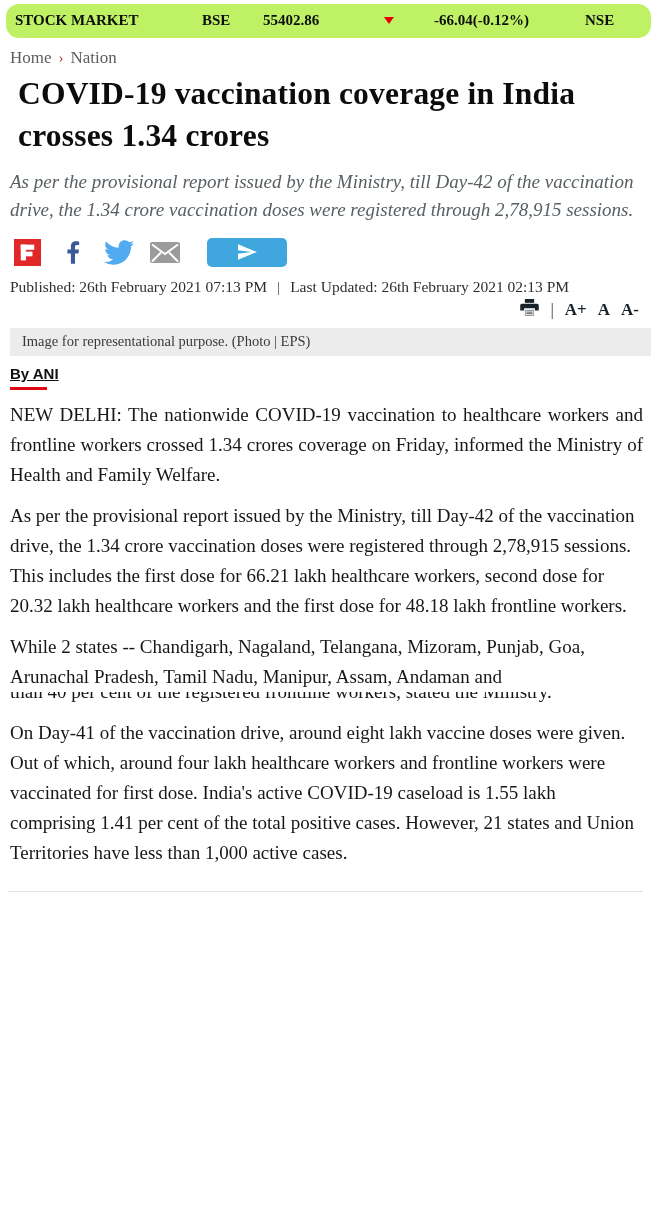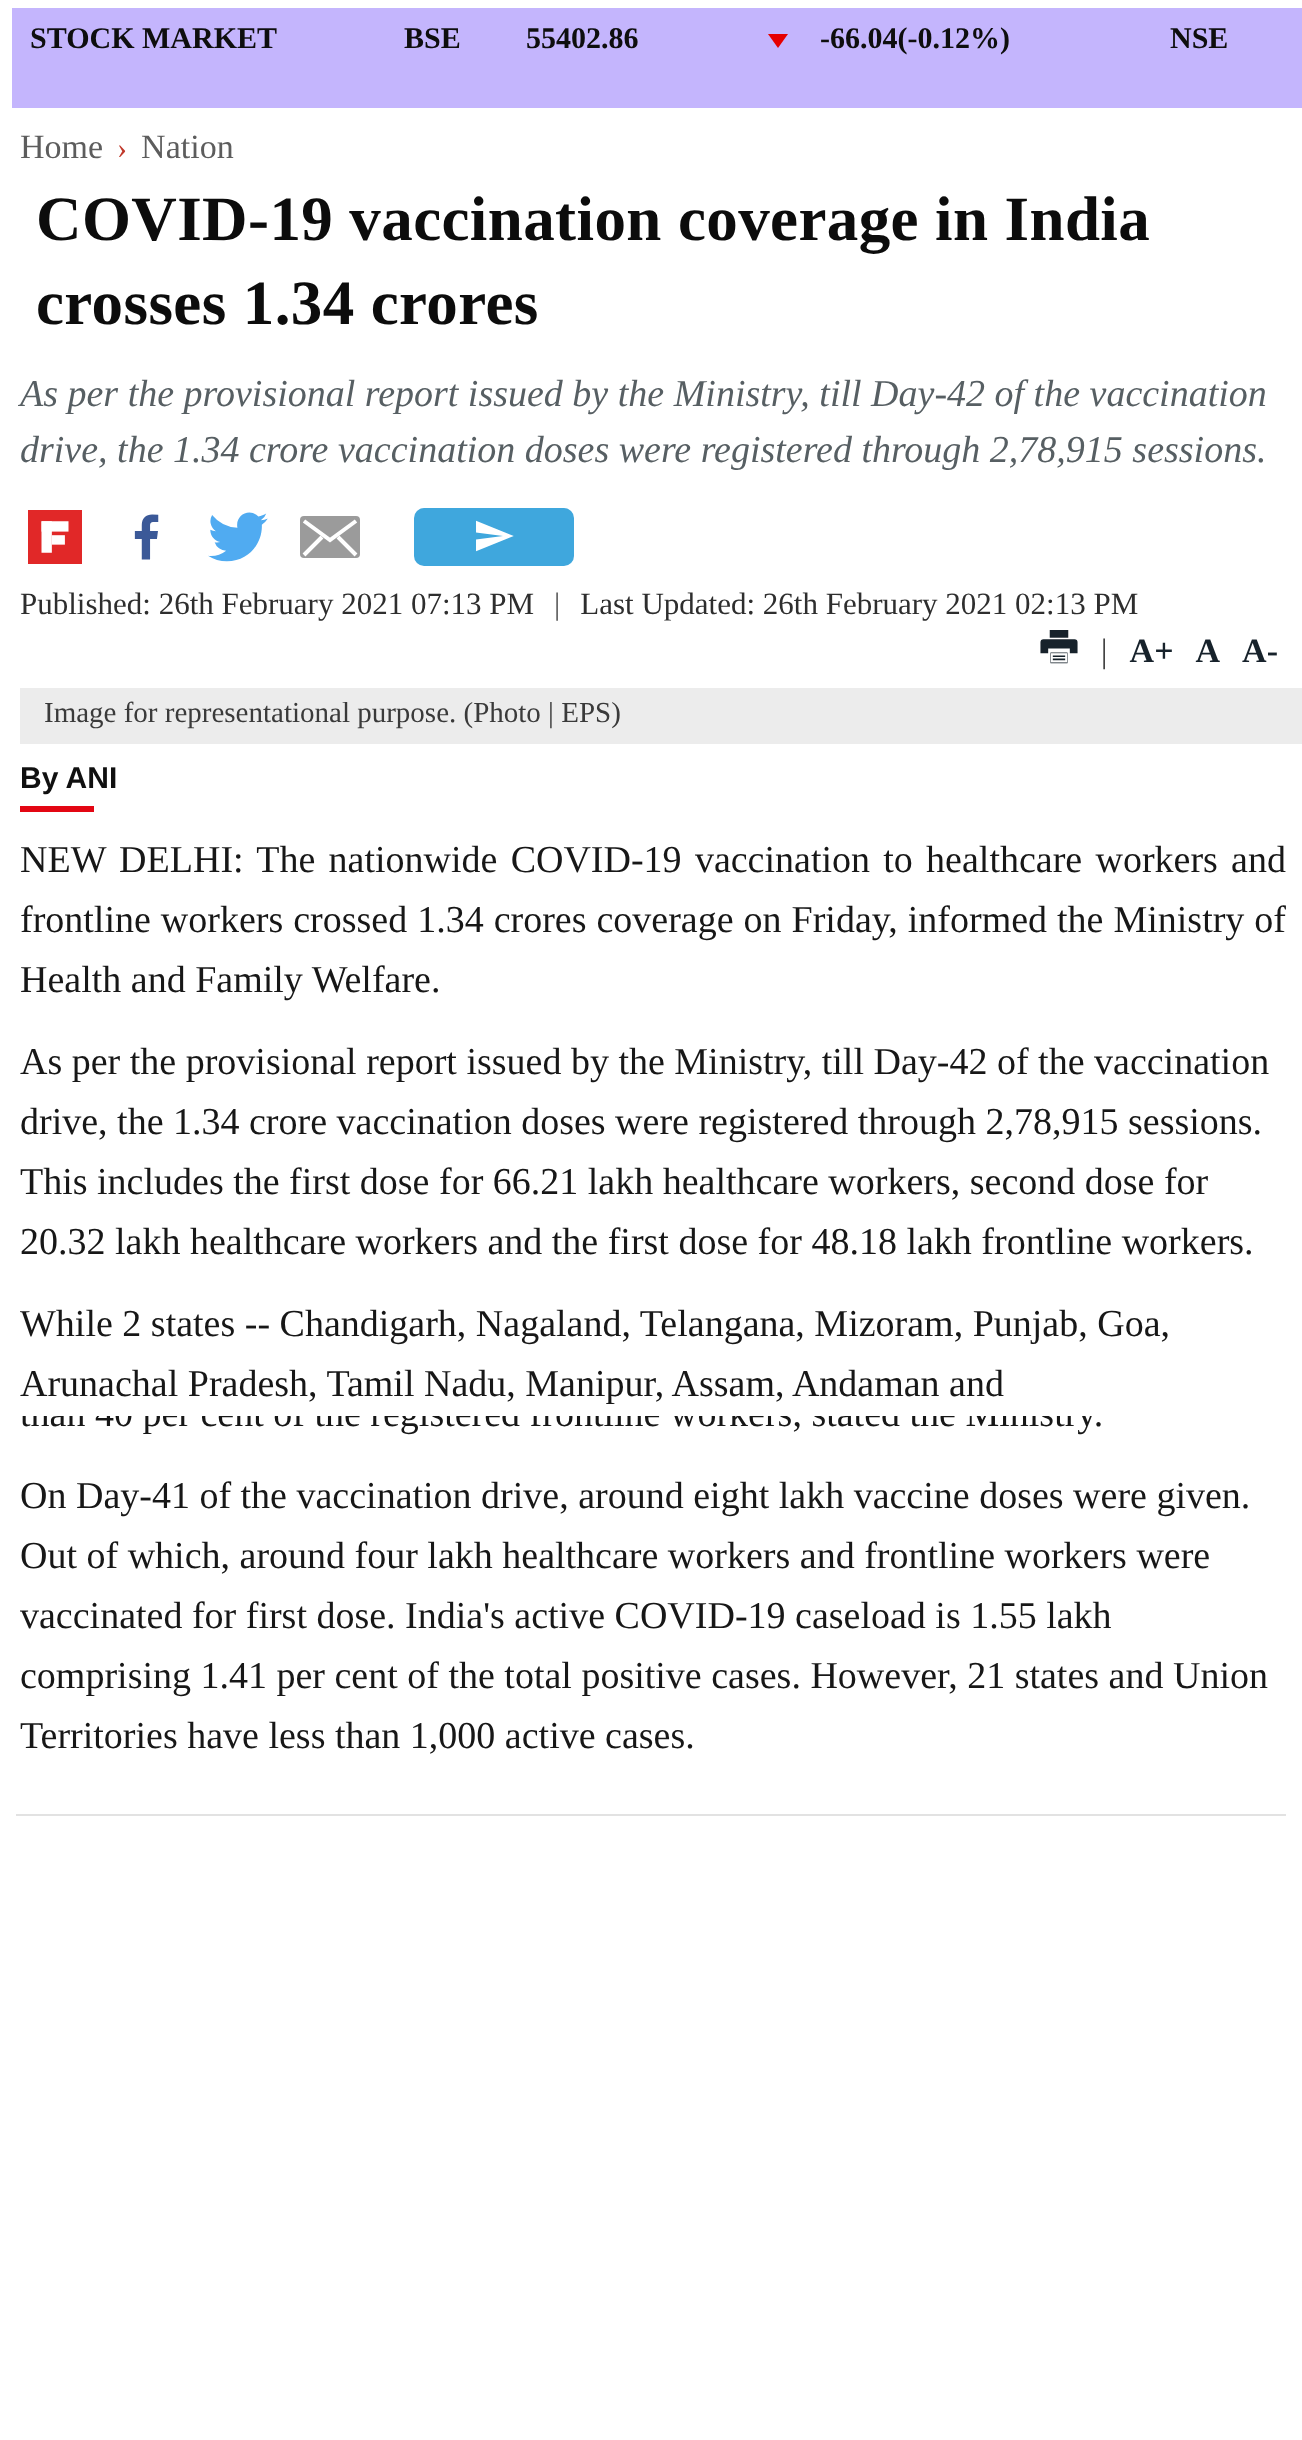--- a/index.html
+++ b/index.html
@@ -4,22 +4,22 @@
 <style>
   * { margin:0; padding:0; box-sizing:border-box; }
   html,body { background:#fff; }
   body {
     width:651px; height:1220px; overflow:hidden; position:relative;
     font-family:"Liberation Serif", serif; color:#181818;
   }
 
   
   .stockbar {
-    position:relative; margin:4px 0 0 6px; height:50px;
-    background:#c4b5fd; font-weight:bold; font-size:15px;
+    position:relative; margin:4px 0 0 6px; height:34px;
+    background:#bef264; font-weight:bold; font-size:15px;border-radius:13px;
   }
   .stockbar .item { position:absolute; top:8px; white-space:nowrap; color:#0e0e0e; }
   .tri-down {
     width:0; height:0; border-left:5px solid transparent; border-right:5px solid transparent;
     border-top:7px solid #e60000; top:13px !important;
   }
   .neg { color:#e60000; }
 
   
   .breadcrumb { margin:10px 0 0 10px; font-size:17px; color:#5d5d5d; }
@@ -62,42 +62,42 @@
 
   
   .caption-bar {
     margin:7px 0 0 10px; background:#ececec; padding:5px 0 6px 12px;
     font-size:14.5px; color:#3a3a3a;
   }
 
   
   .byline {
     margin:9px 0 0 10px; font-family:"Liberation Sans", sans-serif;
-    font-weight:bold; font-size:15px; color:#101010;
+    font-weight:bold; font-size:15px; color:#101010;text-decoration:underline;
   }
   .byline-rule { margin:5px 0 0 10px; width:37px; height:3px; background:#e30613; }
 
   
   .article { margin:10px 8px 0 10px; }
   .article p { font-size:19px; line-height:30px; color:#171717; margin-bottom:11px; }
   .article p.justify { text-align:justify; }
   .clip-wrap { display:block; height:15px; overflow:hidden; }
   .clip-inner { display:block; margin-top:-15px; }
 
   .end-divider { margin:23px 8px 0 8px; border-top:1px solid #e2e2e2; height:1px; }
 </style>
 </head>
 <body>
 
 <div class="stockbar">
   <span class="item" style="left:9px">STOCK MARKET</span>
   <span class="item" style="left:196px">BSE</span>
   <span class="item" style="left:257px">55402.86</span>
   <span class="item tri-down" style="left:378px"></span>
-  <span class="item neg" style="left:404px">-66.04(-0.12%)</span>
+  <span class="item neg" style="left:428px">-66.04(-0.12%)</span>
   <span class="item" style="left:579px">NSE</span>
   <span class="item" style="left:644px">1</span>
 </div>
 
 <div class="breadcrumb">
   <a href="#">Home</a><span class="sep">›</span><a href="#">Nation</a>
 </div>
 
 <h1 class="headline">COVID-19 vaccination coverage in India crosses 1.34 crores</h1>
 <div class="summary">As per the provisional report issued by the Ministry, till Day-42 of the vaccination drive, the 1.34 crore vaccination doses were registered through 2,78,915 sessions.</div>

